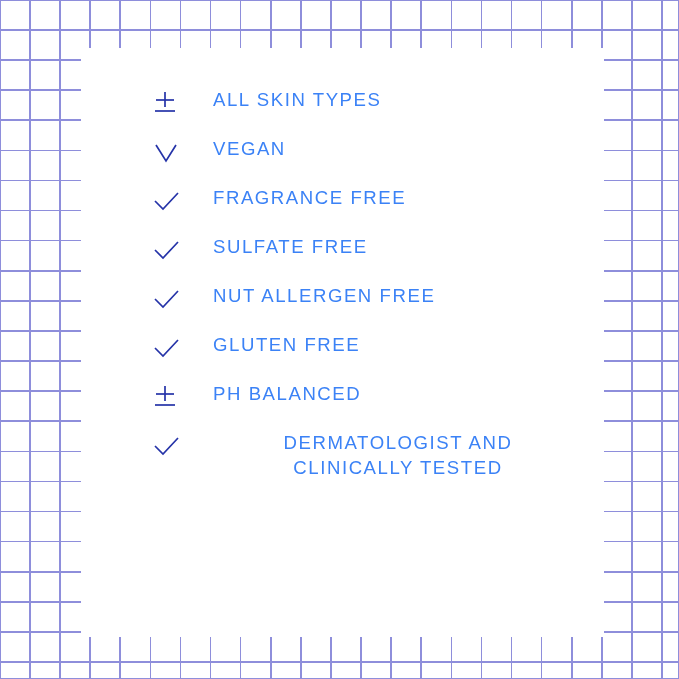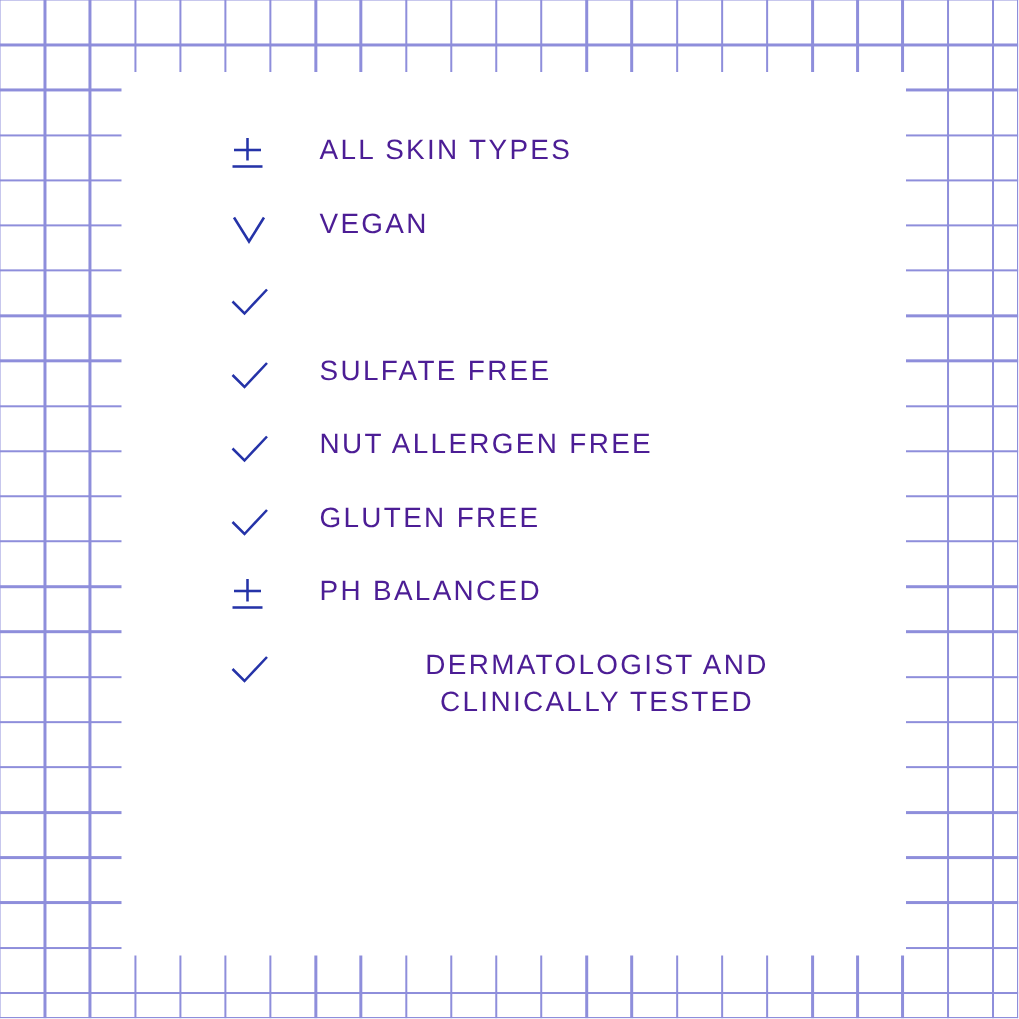--- a/index.html
+++ b/index.html
@@ -66,21 +66,21 @@
     justify-content: flex-start;
     margin-top: 1px;
   }
   .claim-icon svg {
     display: block;
     overflow: visible;
   }
   .claim-label {
     flex: 1 1 auto;
     margin-left: 32px;
-    color: #4c1d95;
+    color: #3b82f6;
     font-size: 18.6px;
     letter-spacing: 1.55px;
     line-height: 24.5px;
     text-transform: uppercase;
     white-space: pre-line;
     font-weight: 400;
   }
 </style>
 </head>
 <body>
@@ -113,20 +113,21 @@
       <span class="claim-label">VEGAN</span>
     </div>
 
 
     <div class="claim-row">
       <span class="claim-icon">
         <svg width="28" height="24" viewBox="0 0 28 24" fill="none" stroke="#2533a8" stroke-width="1.7" stroke-linecap="butt" stroke-linejoin="miter">
           <polyline points="2,11 10,19 25,3"></polyline>
         </svg>
       </span>
+      <span class="claim-label">FRAGRANCE FREE</span>
     </div>
 
     <div class="claim-row">
       <span class="claim-icon">
         <svg width="28" height="24" viewBox="0 0 28 24" fill="none" stroke="#2533a8" stroke-width="1.7" stroke-linecap="butt" stroke-linejoin="miter">
           <polyline points="2,11 10,19 25,3"></polyline>
         </svg>
       </span>
       <span class="claim-label">SULFATE FREE</span>
     </div>

